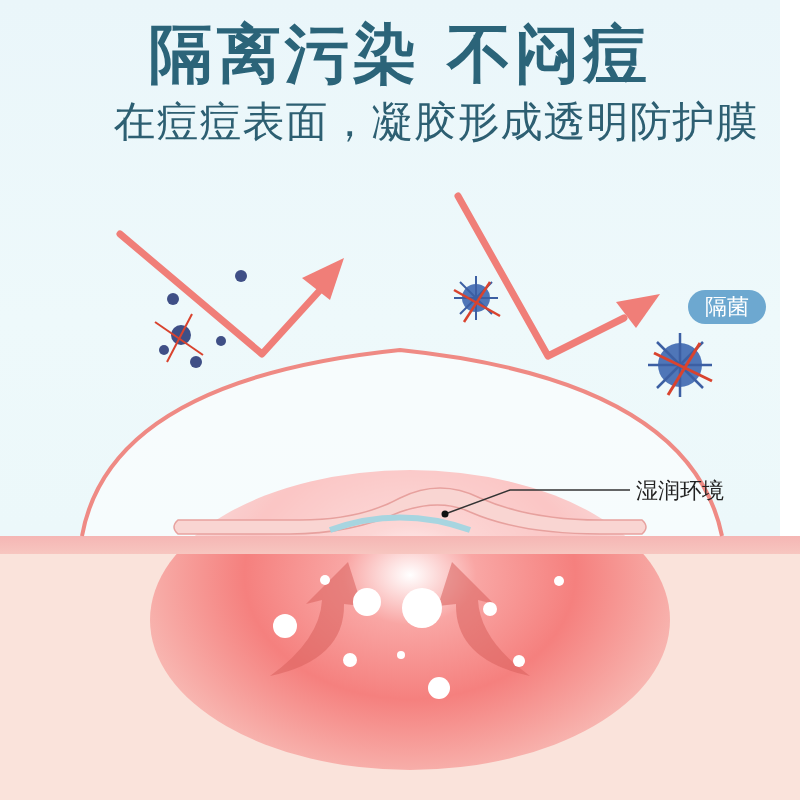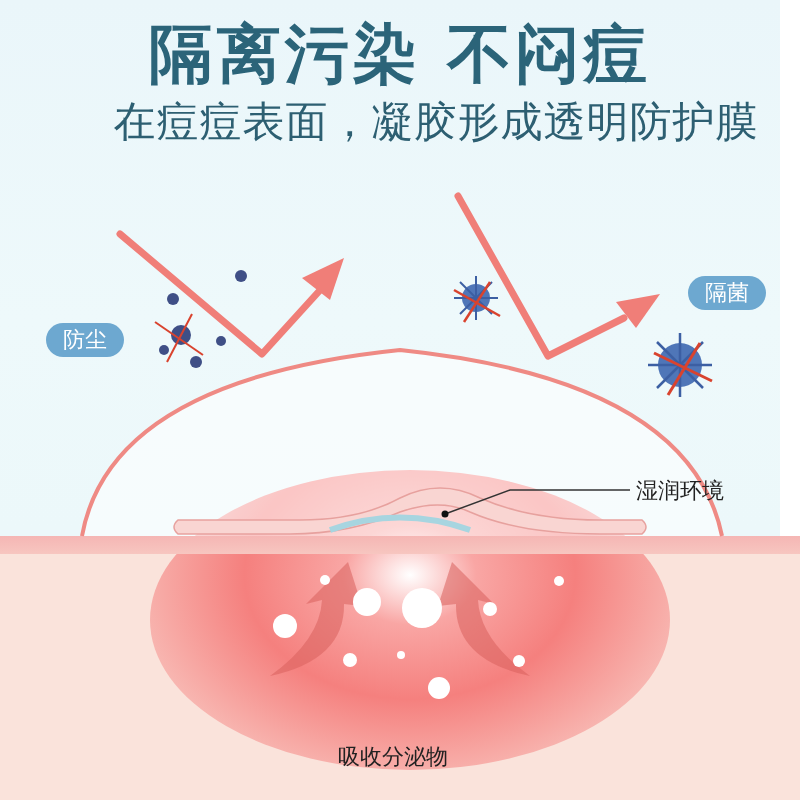--- a/index.html
+++ b/index.html
@@ -94,17 +94,15 @@
       <circle cx="490" cy="609" r="7"></circle>
       <circle cx="559" cy="581" r="5"></circle>
       <circle cx="285" cy="626" r="12"></circle>
       <circle cx="350" cy="660" r="7"></circle>
       <circle cx="401" cy="655" r="4"></circle>
       <circle cx="519" cy="661" r="6"></circle>
       <circle cx="439" cy="688" r="11"></circle>
     </g>
   </svg>
 
-  <div class="pill" style="left:46px;top:323px;width:78px;">防尘</div>
-  <div class="pill" style="left:688px;top:276px;width:78px;">隔菌</div>
+  <div class="pill" style="left:688px;top:290px;width:78px;">隔菌</div>
   <div class="label" style="left:636px;top:476px;">湿润环境</div>
-  <div class="label" style="left:338px;top:742px;">吸收分泌物</div>
 </div>
 
 </body></html>

